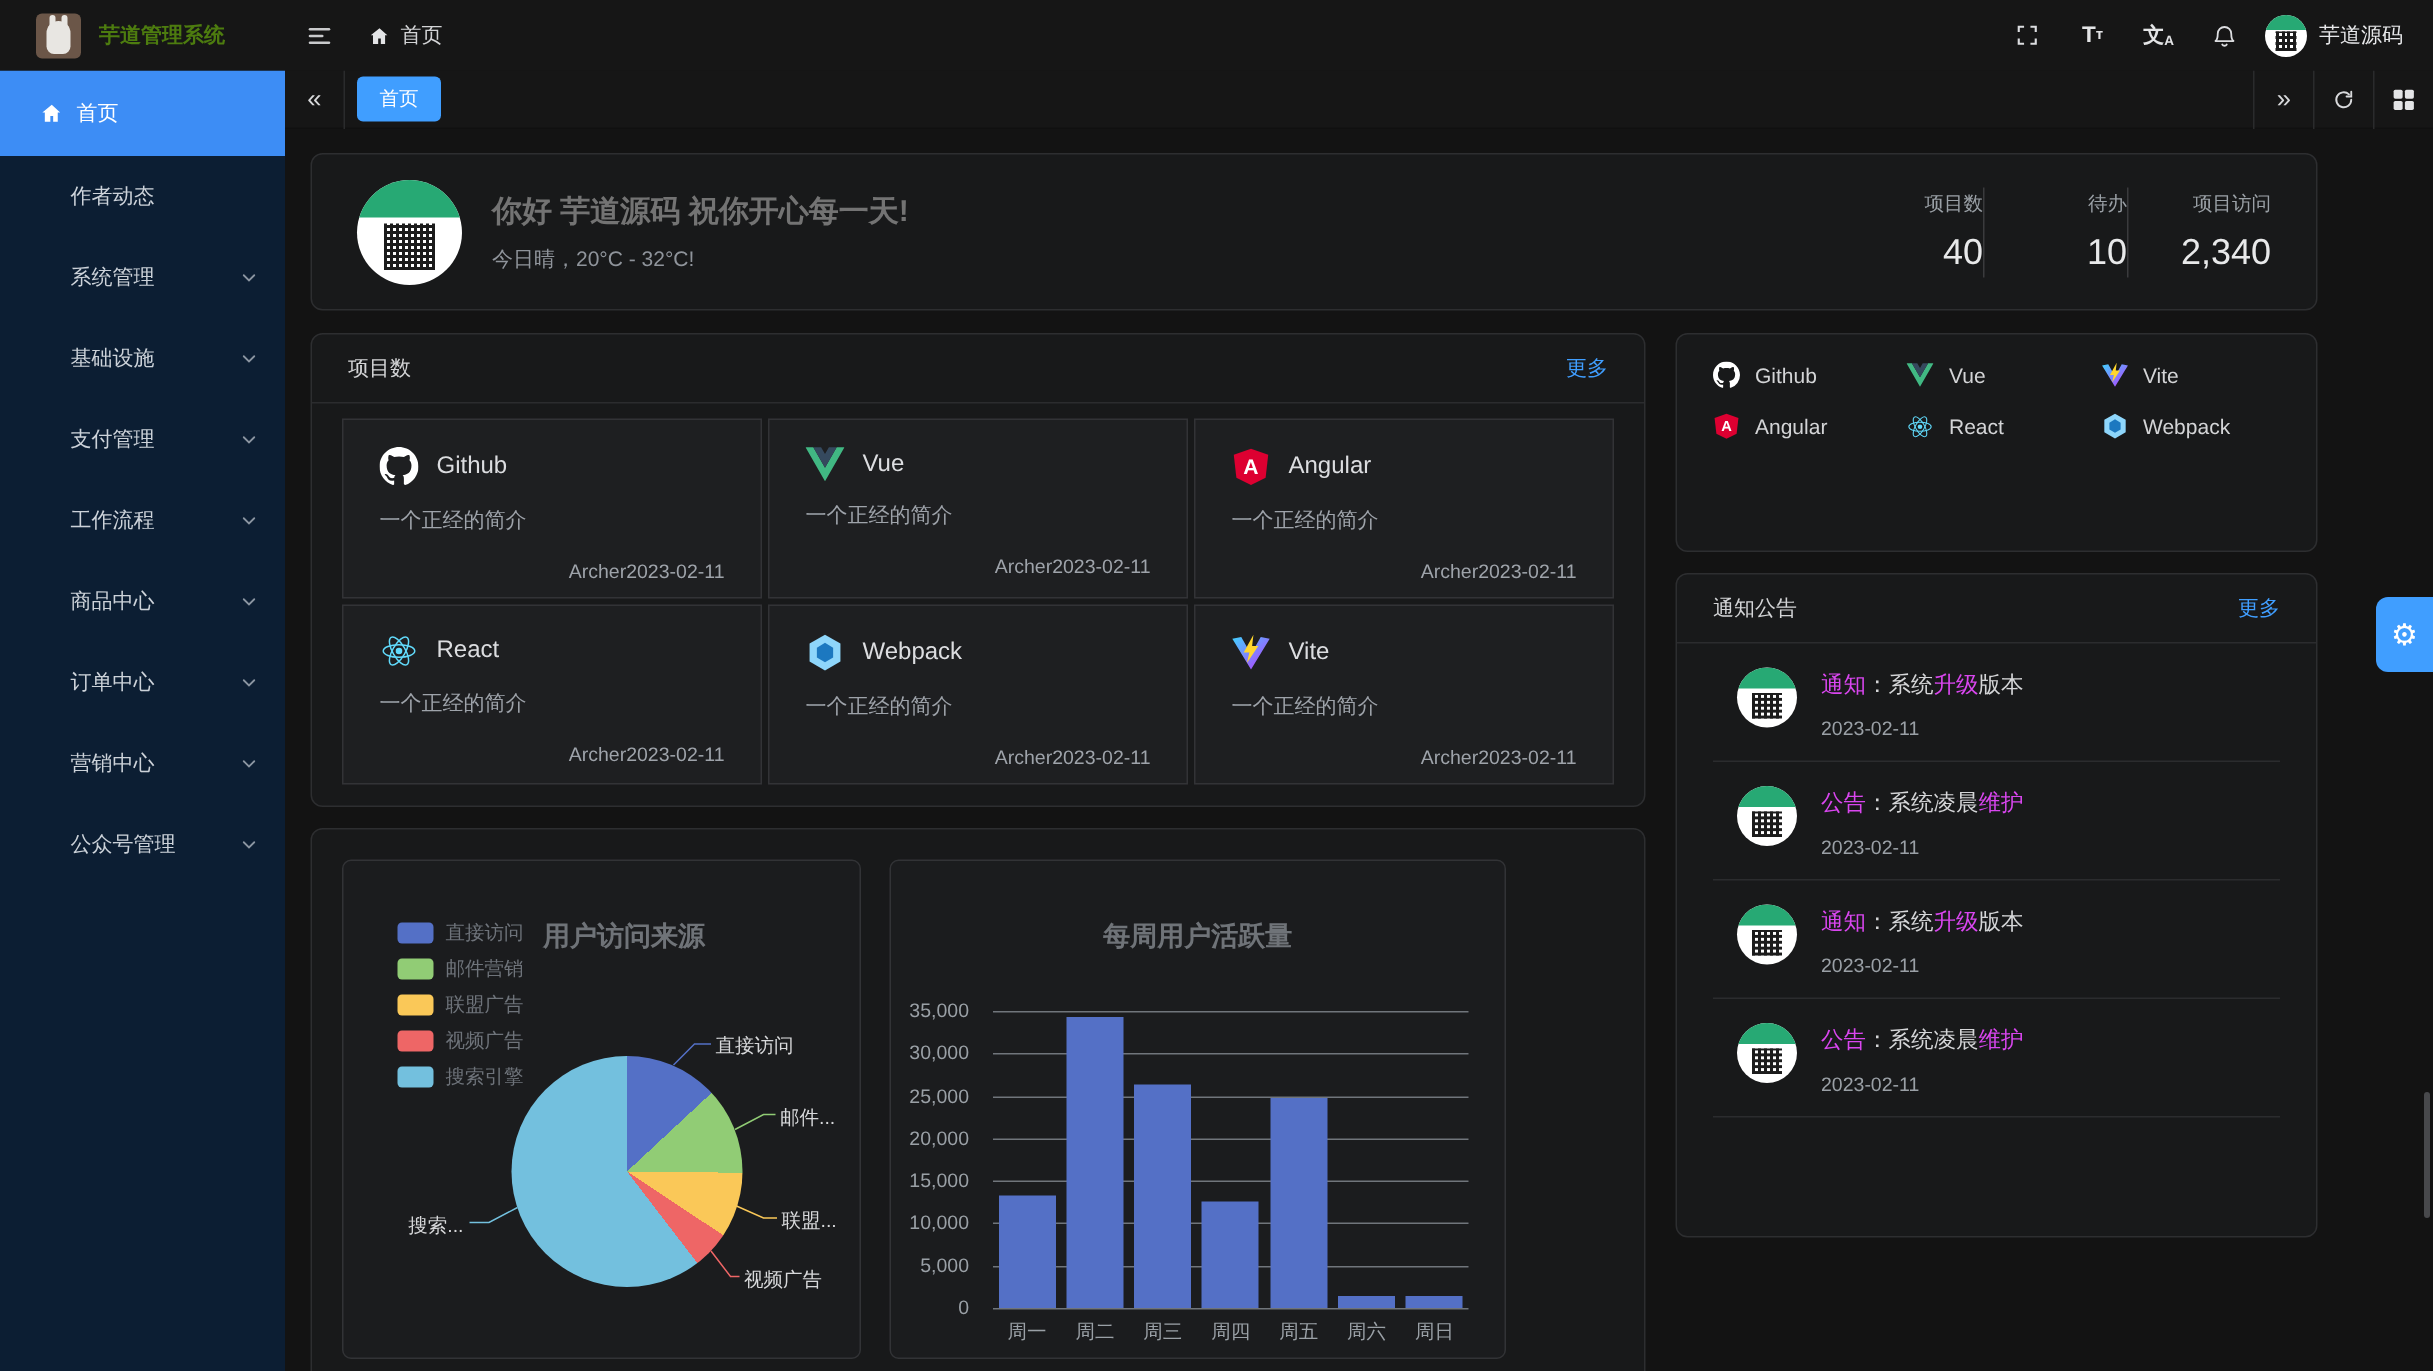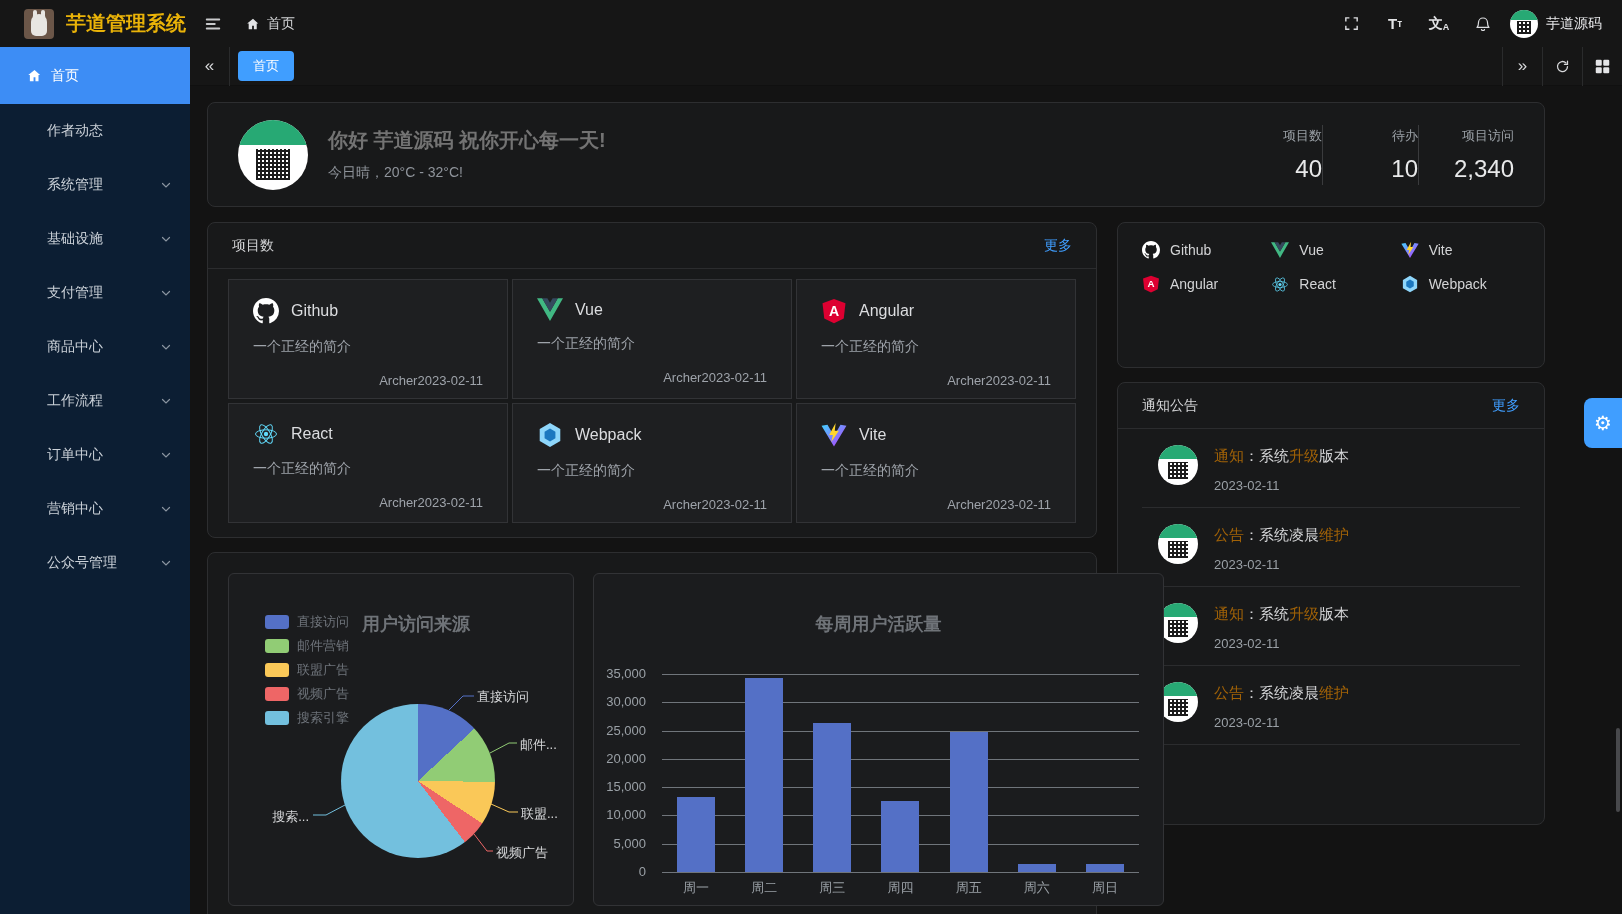--- a/index.html
+++ b/index.html
@@ -8,21 +8,21 @@
 
   
   .topbar { position:absolute; left:0; top:0; width:1622px; height:47px; background:#161616;
             display:flex; align-items:center; z-index:30; }
   .logo-zone { width:190px; display:flex; align-items:center; gap:12px; padding-left:24px; flex:0 0 190px; }
   .logo-img { width:30px; height:30px; border-radius:4px; background:#6b5648; position:relative; overflow:hidden; flex:0 0 30px; }
   .logo-img::after { content:""; position:absolute; left:7px; top:5px; width:16px; height:22px;
                      background:#e8e6e2; border-radius:8px 8px 5px 5px; }
   .logo-img::before { content:""; position:absolute; left:9px; top:1px; width:4px; height:9px; background:#e8e6e2;
                       border-radius:3px; box-shadow:8px 0 0 #e8e6e2; }
-  .app-title { color:#eab308; font-size:20px; font-weight:bold; white-space:nowrap; }
+  .app-title { color:#4d7c0f; font-size:14px; font-weight:bold; white-space:nowrap; }
   .fold-btn { margin-left:14px; cursor:pointer; display:flex; align-items:center; }
   .breadcrumb { display:flex; align-items:center; gap:7px; margin-left:24px; color:#d3d4d6; font-size:14px; }
   .topbar-right { margin-left:auto; display:flex; align-items:center; gap:10px; padding-right:20px; }
   .tb-icon { width:34px; height:34px; display:flex; align-items:center; justify-content:center;
              color:#dcdde0; cursor:pointer; }
   .font-icon { font-size:15px; font-weight:bold; color:#e3e4e6; letter-spacing:0; }
   .font-icon small { font-size:10px; }
   .lang-icon { font-size:14px; color:#e3e4e6; position:relative; font-weight:bold; }
   .lang-icon small { font-size:9px; position:relative; top:3px; }
   .user-chip { display:flex; align-items:center; gap:8px; cursor:pointer; }
@@ -84,28 +84,28 @@
   
   .quick { left:927px; top:136px; width:428px; height:146px; }
   .quick-grid { display:grid; grid-template-columns:repeat(3,1fr); gap:16px 10px; padding:18px 24px; }
   .quick-item { display:flex; align-items:center; gap:10px; color:#d3d4d6; font-size:14px; cursor:pointer; }
 
   .notice { left:927px; top:296px; width:428px; height:443px; }
   .notice-list { padding:0 24px; }
   .notice-item { display:flex; gap:16px; padding:16px 0 14px 16px; border-bottom:1px solid #2b2c2e; cursor:pointer; }
   .notice-body { padding-top:2px; }
   .notice-title { font-size:15px; color:#d5d6d8; }
-  .notice-title .blue { color:#a16207;text-align:center; }
+  .notice-title .blue { color:#d946ef;text-align:center; }
   .notice-date { color:#9aa0a6; font-size:13px; margin-top:12px; }
 
   
   .charts { left:17px; top:466px; width:890px; height:380px; }
   .chart-card { position:absolute; top:20px; height:333px; background:#1b1c1e; border:1px solid #323336; border-radius:6px; }
   .pie-card { left:20px; width:346px; }
-  .bar-card { left:385px; width:571px; }
+  .bar-card { left:385px; width:411px; }
   .chart-title { position:absolute; color:#6f7378; font-size:18px; font-weight:bold;font-family:Liberation Mono, monospace; }
 
   .pie-legend { position:absolute; left:36px; top:36px; }
   .legend-row { display:flex; align-items:center; gap:8px; height:24px; }
   .legend-swatch { width:24px; height:14px; border-radius:3px; }
   .legend-label { color:#6e737a; font-size:13px; }
   .pie-disc { position:absolute; left:112px; top:130px; width:154px; height:154px; border-radius:50%; }
   .pie-lines { position:absolute; left:0; top:0; width:346px; height:333px; pointer-events:none; }
   .pie-callout { position:absolute; color:#d7d8da; font-size:13px; white-space:nowrap; }
 
@@ -203,29 +203,29 @@
     </div>
   <div class="menu-item">
       <span>支付管理</span>
     <span class="arrow">
         <svg width="12" height="12" viewBox="0 0 24 24" fill="none" stroke="#8a94a0" stroke-width="2.4" stroke-linecap="round">
           <path d="M5 9l7 7 7-7"></path>
         </svg>
       </span>
     </div>
   <div class="menu-item">
+      <span>工作流程</span>
+    <span class="arrow">
+        <svg width="12" height="12" viewBox="0 0 24 24" fill="none" stroke="#8a94a0" stroke-width="2.4" stroke-linecap="round">
+          <path d="M5 9l7 7 7-7"></path>
+        </svg>
+      </span>
+    </div>
+  <div class="menu-item">
       <span>商品中心</span>
-    <span class="arrow">
-        <svg width="12" height="12" viewBox="0 0 24 24" fill="none" stroke="#8a94a0" stroke-width="2.4" stroke-linecap="round">
-          <path d="M5 9l7 7 7-7"></path>
-        </svg>
-      </span>
-    </div>
-  <div class="menu-item">
-      <span>工作流程</span>
     <span class="arrow">
         <svg width="12" height="12" viewBox="0 0 24 24" fill="none" stroke="#8a94a0" stroke-width="2.4" stroke-linecap="round">
           <path d="M5 9l7 7 7-7"></path>
         </svg>
       </span>
     </div>
   <div class="menu-item">
       <span>订单中心</span>
     <span class="arrow">
         <svg width="12" height="12" viewBox="0 0 24 24" fill="none" stroke="#8a94a0" stroke-width="2.4" stroke-linecap="round">

